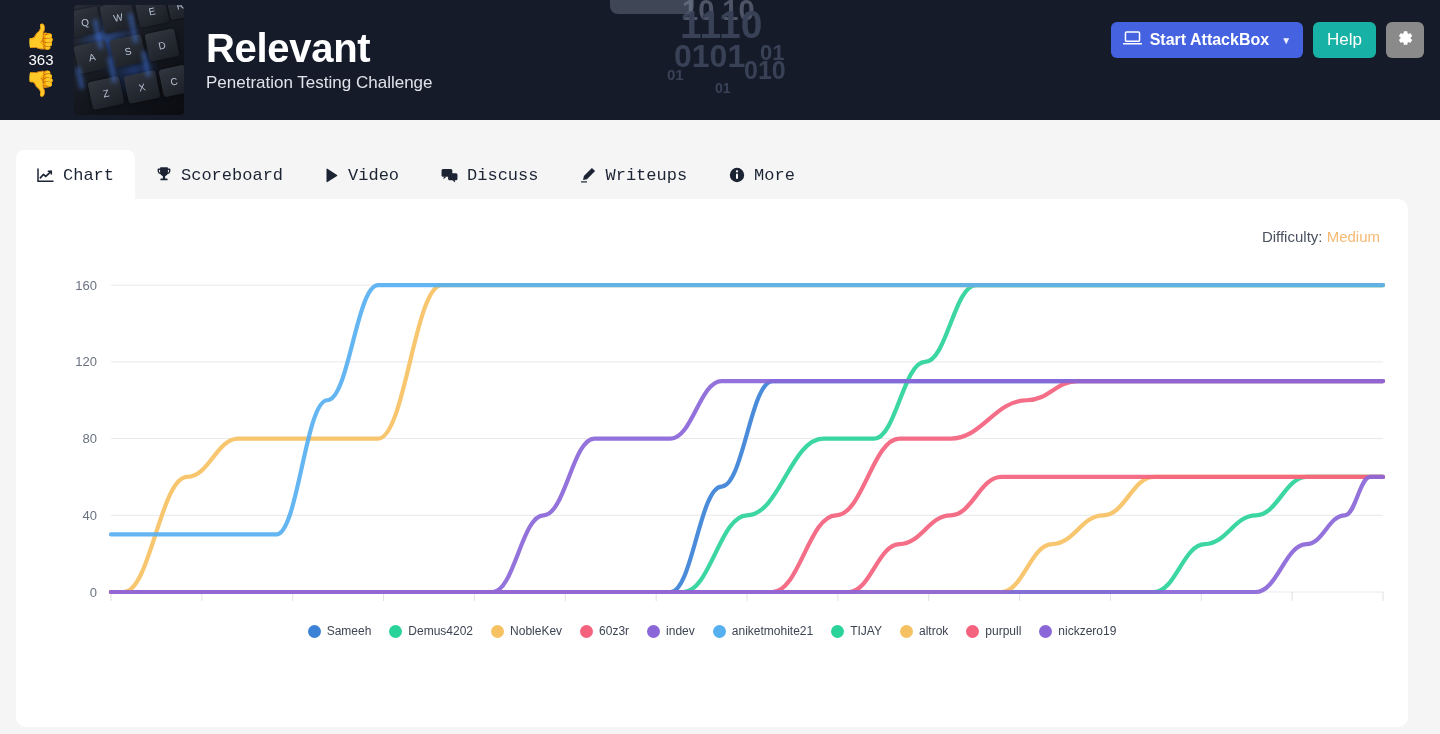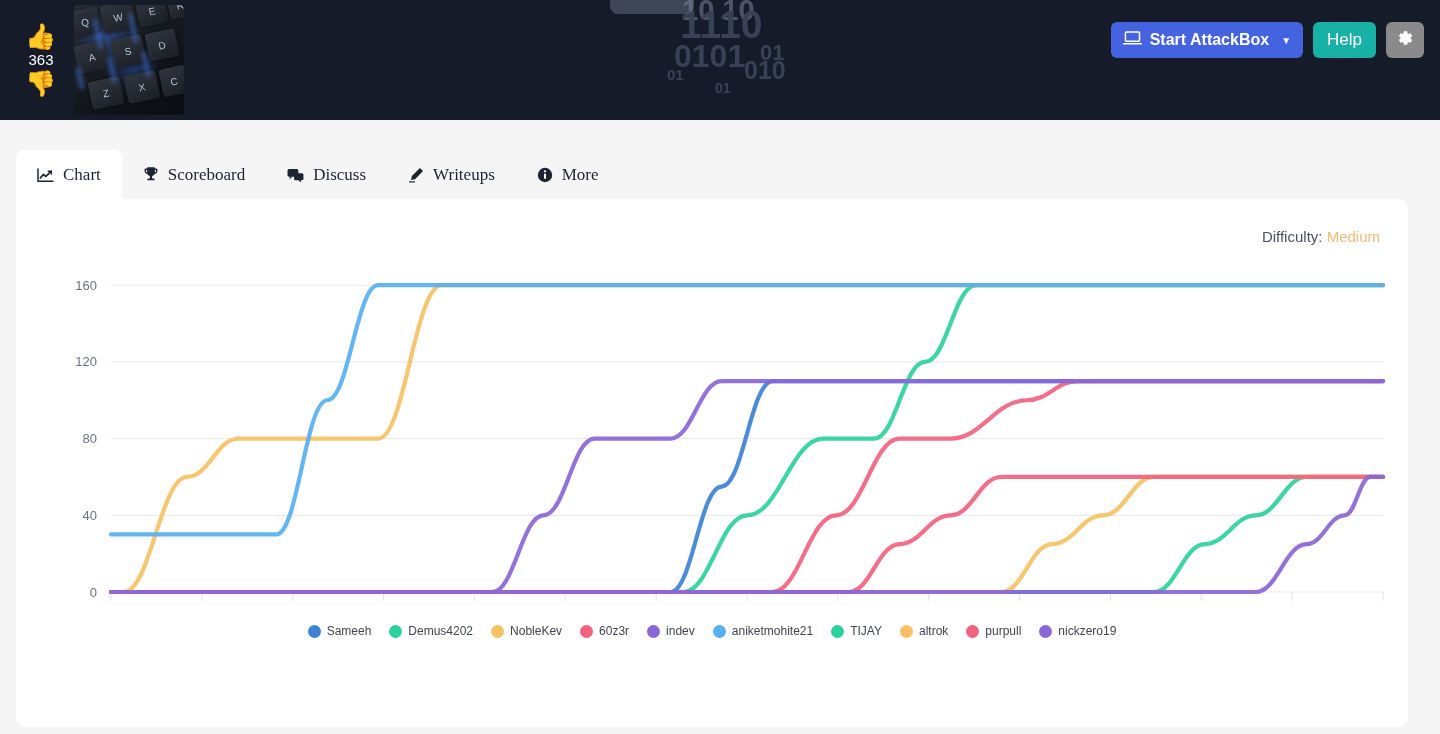--- a/index.html
+++ b/index.html
@@ -101,21 +101,21 @@
   
   .tabs-row {
     position: absolute; left: 16px; top: 150px;
     display: flex; align-items: flex-end; z-index: 5;
   }
   .tab {
     display: flex; align-items: center; gap: 9px;
     height: 50px; padding: 0 21px;
     font-size: 17px; color: #1c2434; cursor: pointer;
     background: transparent; border: none;
-    font-family: Liberation Serif, serif;
+    font-family: Liberation Mono, monospace;
   }
   .tab.active {
     background: #ffffff;
     border-radius: 8px 8px 0 0;
     color: #1c2434;
   }
   .tab-ico { font-size: 15px; display:flex; align-items:center; }
 
   
   .card {
@@ -178,20 +178,24 @@
     <div class="key" style="left:16px;top:74px;width:32px;height:28px;">Z</div>
     <div class="key" style="left:52px;top:68px;width:32px;height:28px;">X</div>
     <div class="key" style="left:87px;top:62px;width:26px;height:28px;">C</div>
     <div class="glow" style="left:22px;top:14px;width:4px;height:30px;"></div>
     <div class="glow" style="left:57px;top:8px;width:4px;height:30px;"></div>
     <div class="glow" style="left:36px;top:52px;width:4px;height:26px;"></div>
     <div class="glow" style="left:70px;top:46px;width:4px;height:26px;"></div>
     <div class="glow" style="left:4px;top:62px;width:4px;height:22px;"></div>
   </div>
 
+  <div class="title-block">
+    <div class="room-title">Relevant</div>
+    <div class="room-sub">Penetration Testing Challenge</div>
+  </div>
 
   <div class="header-actions">
     <button class="btn-attackbox">
       <span>
         <svg width="19" height="15" viewBox="0 0 20 16" fill="none" aria-hidden="true">
           <rect x="2.5" y="1" width="15" height="10" rx="1.2" stroke="#fff" stroke-width="1.6"></rect>
           <path d="M0.5 13.5h19" stroke="#fff" stroke-width="1.6" stroke-linecap="round"></path>
         </svg>
       </span>
       <span>Start AttackBox</span>
@@ -224,20 +228,28 @@
 
   <button class="tab">
     <span class="tab-ico">
       <svg width="16" height="16" viewBox="0 0 16 16" fill="#1c2434" aria-hidden="true">
         <path d="M13.5 1.5h-1.6V.8a.6.6 0 00-.6-.6H4.7a.6.6 0 00-.6.6v.7H2.5a.9.9 0 00-.9.9v1.3c0 1.7 1.2 3.1 2.8 3.4.5 1 1.4 1.8 2.5 2.1v2.3H5.2a.8.8 0 00-.8.8v.9h7.2v-.9a.8.8 0 00-.8-.8H9.1V9.2c1.1-.3 2-1.1 2.5-2.1 1.6-.3 2.8-1.7 2.8-3.4V2.4a.9.9 0 00-.9-.9zM3 3.7V2.9h1.1v2.9A2.3 2.3 0 013 3.7zm10 0a2.3 2.3 0 01-1.1 2.1V2.9H13v.8z"></path>
       </svg>
     </span>
     <span>Scoreboard</span>
   </button>
 
+  <button class="tab">
+    <span class="tab-ico">
+      <svg width="14" height="15" viewBox="0 0 14 15" fill="#1c2434" aria-hidden="true">
+        <path d="M1.5 1.2a.6.6 0 01.93-.5l9.6 6.2a.6.6 0 010 1L2.43 14.1a.6.6 0 01-.93-.5V1.2z"></path>
+      </svg>
+    </span>
+    <span>Video</span>
+  </button>
 
   <button class="tab">
     <span class="tab-ico">
       <svg width="17" height="15" viewBox="0 0 18 16" fill="#1c2434" aria-hidden="true">
         <rect x="0.5" y="1" width="11.5" height="8.4" rx="1.6"></rect>
         <path d="M3 9l-.5 3 3.3-2.6z"></path>
         <rect x="7.5" y="5.6" width="10" height="7.4" rx="1.6"></rect>
         <path d="M14.5 12.6l.6 2.8-3.2-2.4z"></path>
       </svg>
     </span>

